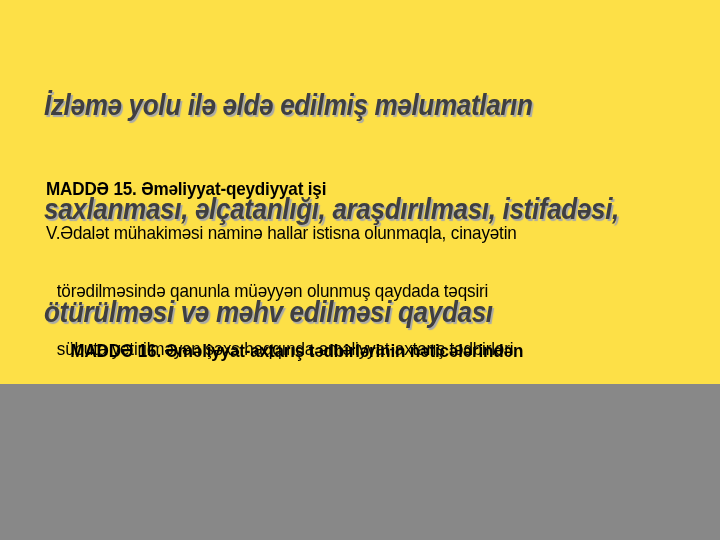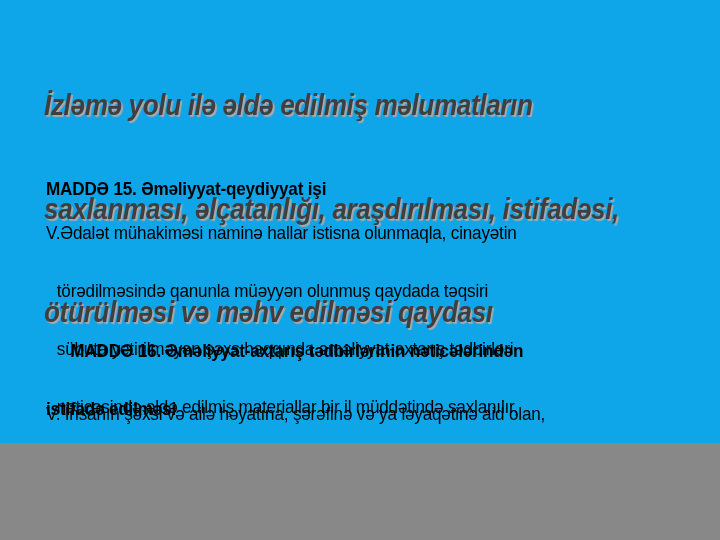--- a/index.html
+++ b/index.html
@@ -1,20 +1,20 @@
 <!DOCTYPE html>
 <html><head>
 <meta charset="utf-8">
 <style>
   html, body { margin: 0; padding: 0; background: #888; }
   .slide {
     position: relative;
     width: 720px;
-    height: 443px;
-    background: #0ea5e9;
+    height: 384px;
+    background: #fde047;
     overflow: hidden;
     font-family: "Liberation Sans", sans-serif;
   }
   
   .title-block {
     position: absolute;
     left: 44px;
     top: 19px;
     width: 740px;
     font-size: 29px;

